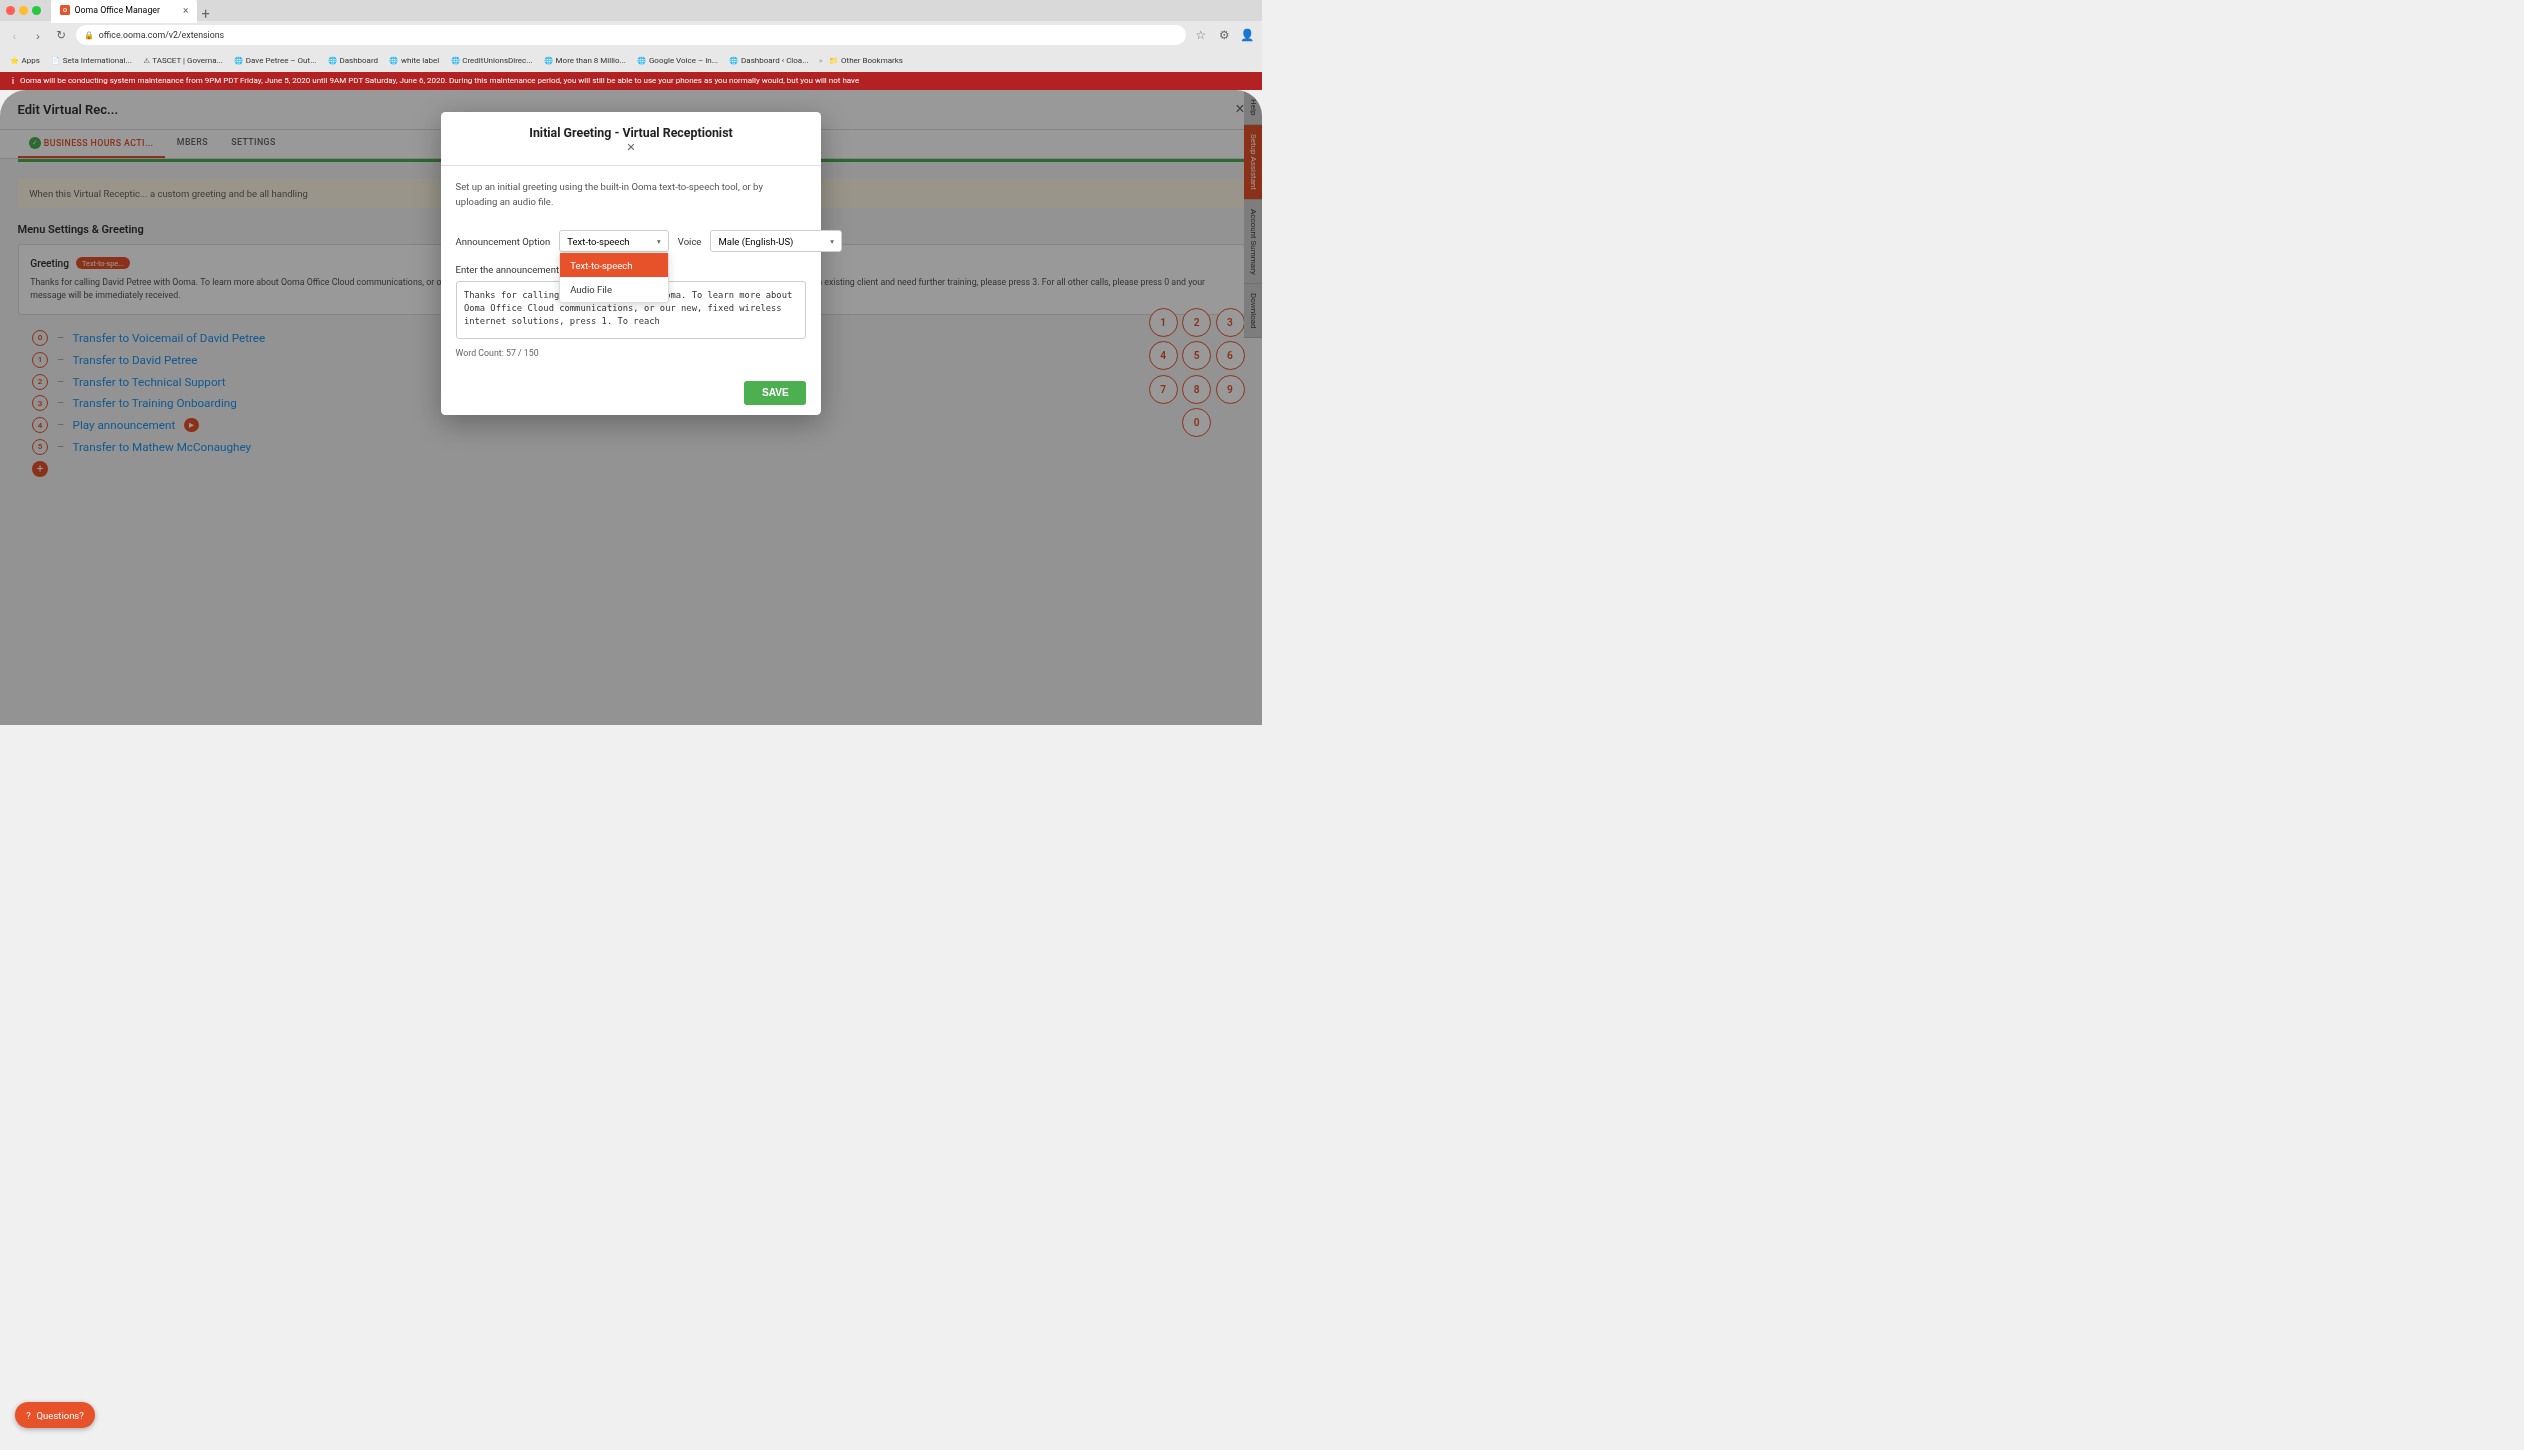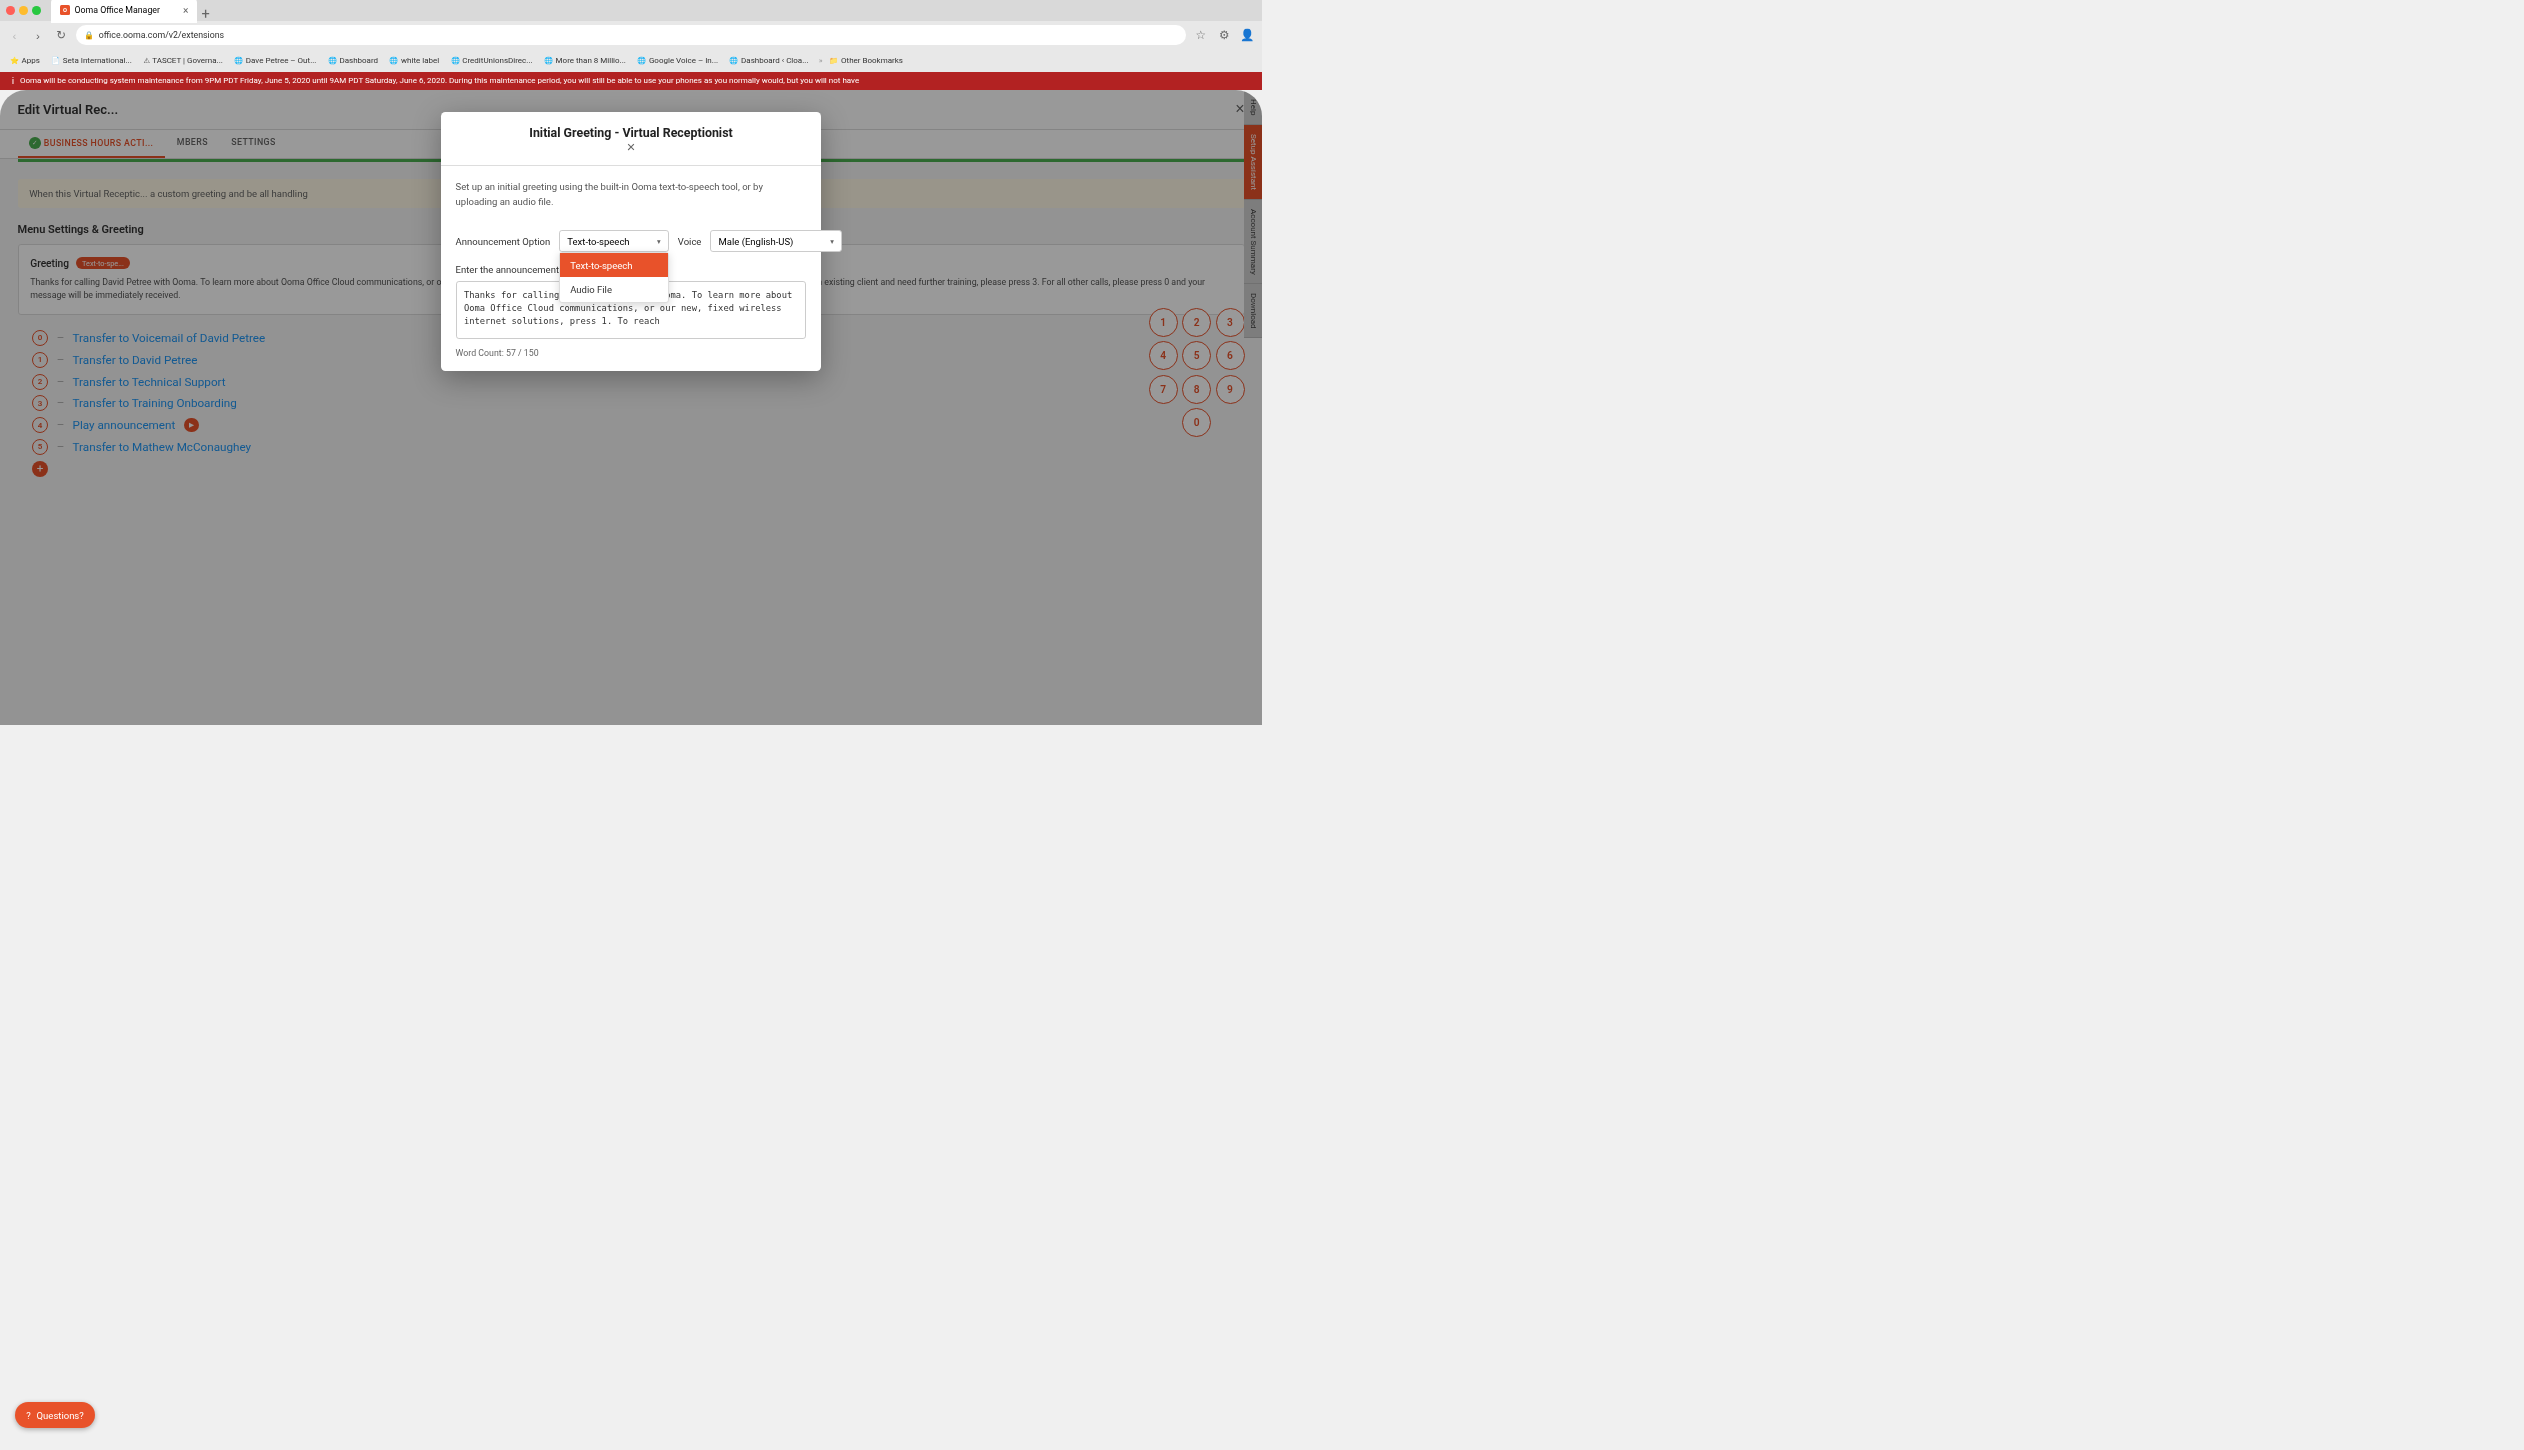--- a/index.html
+++ b/index.html
@@ -700,20 +700,23 @@
         </div>
 
         <div class="enter-announcement-label">Enter the announcement you...</div>
         <div class="textarea-wrap">
           <textarea class="modal-textarea" style="">Thanks for calling David Petree with Ooma. To learn more about Ooma Office Cloud communications, or our new, fixed wireless internet solutions, press 1. To reach</textarea>
         </div>
         <div class="word-count">Word Count: 57 / 150</div>
 
       </div>
 
+      <div class="modal-footer">
+        <button class="save-btn">SAVE</button>
+      </div>
 
     </div>
   </div>
 
 </div>
 
 <div class="questions-btn">
   <span>?</span>
   <span>Questions?</span>
 </div>

